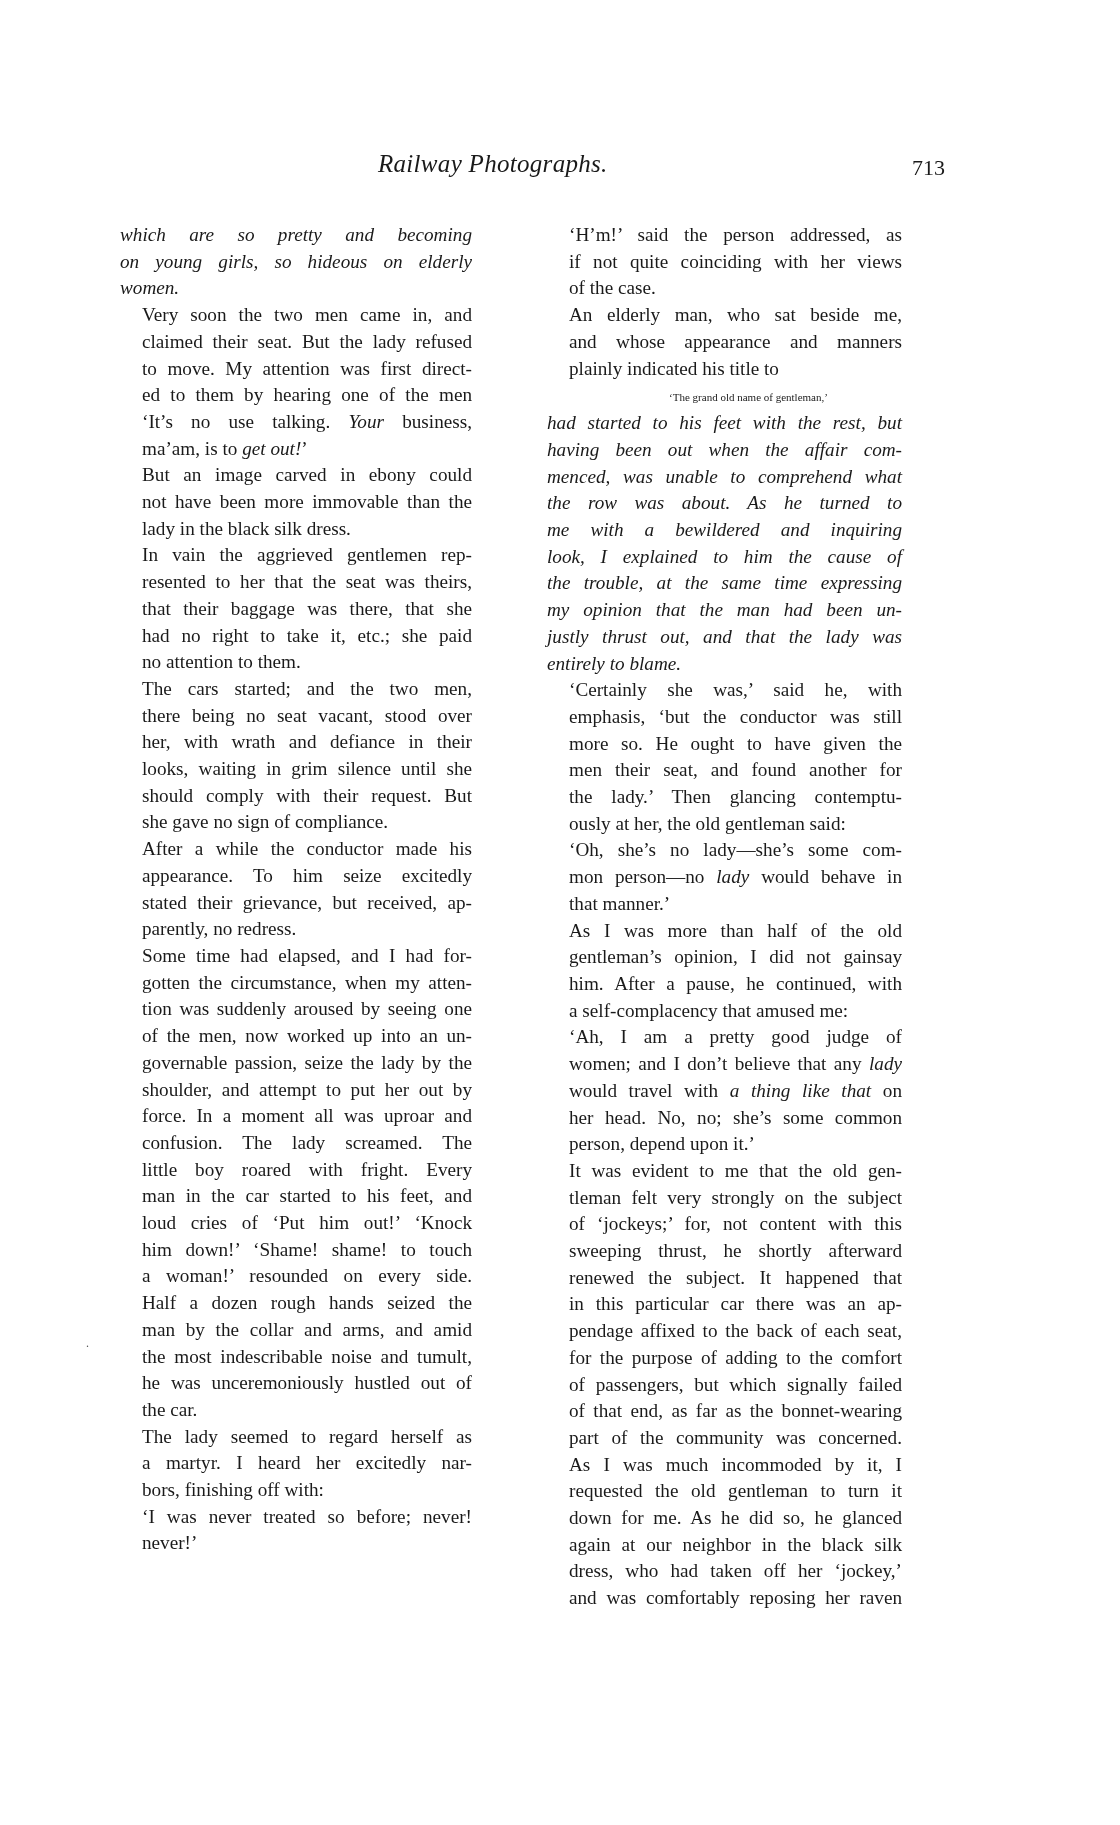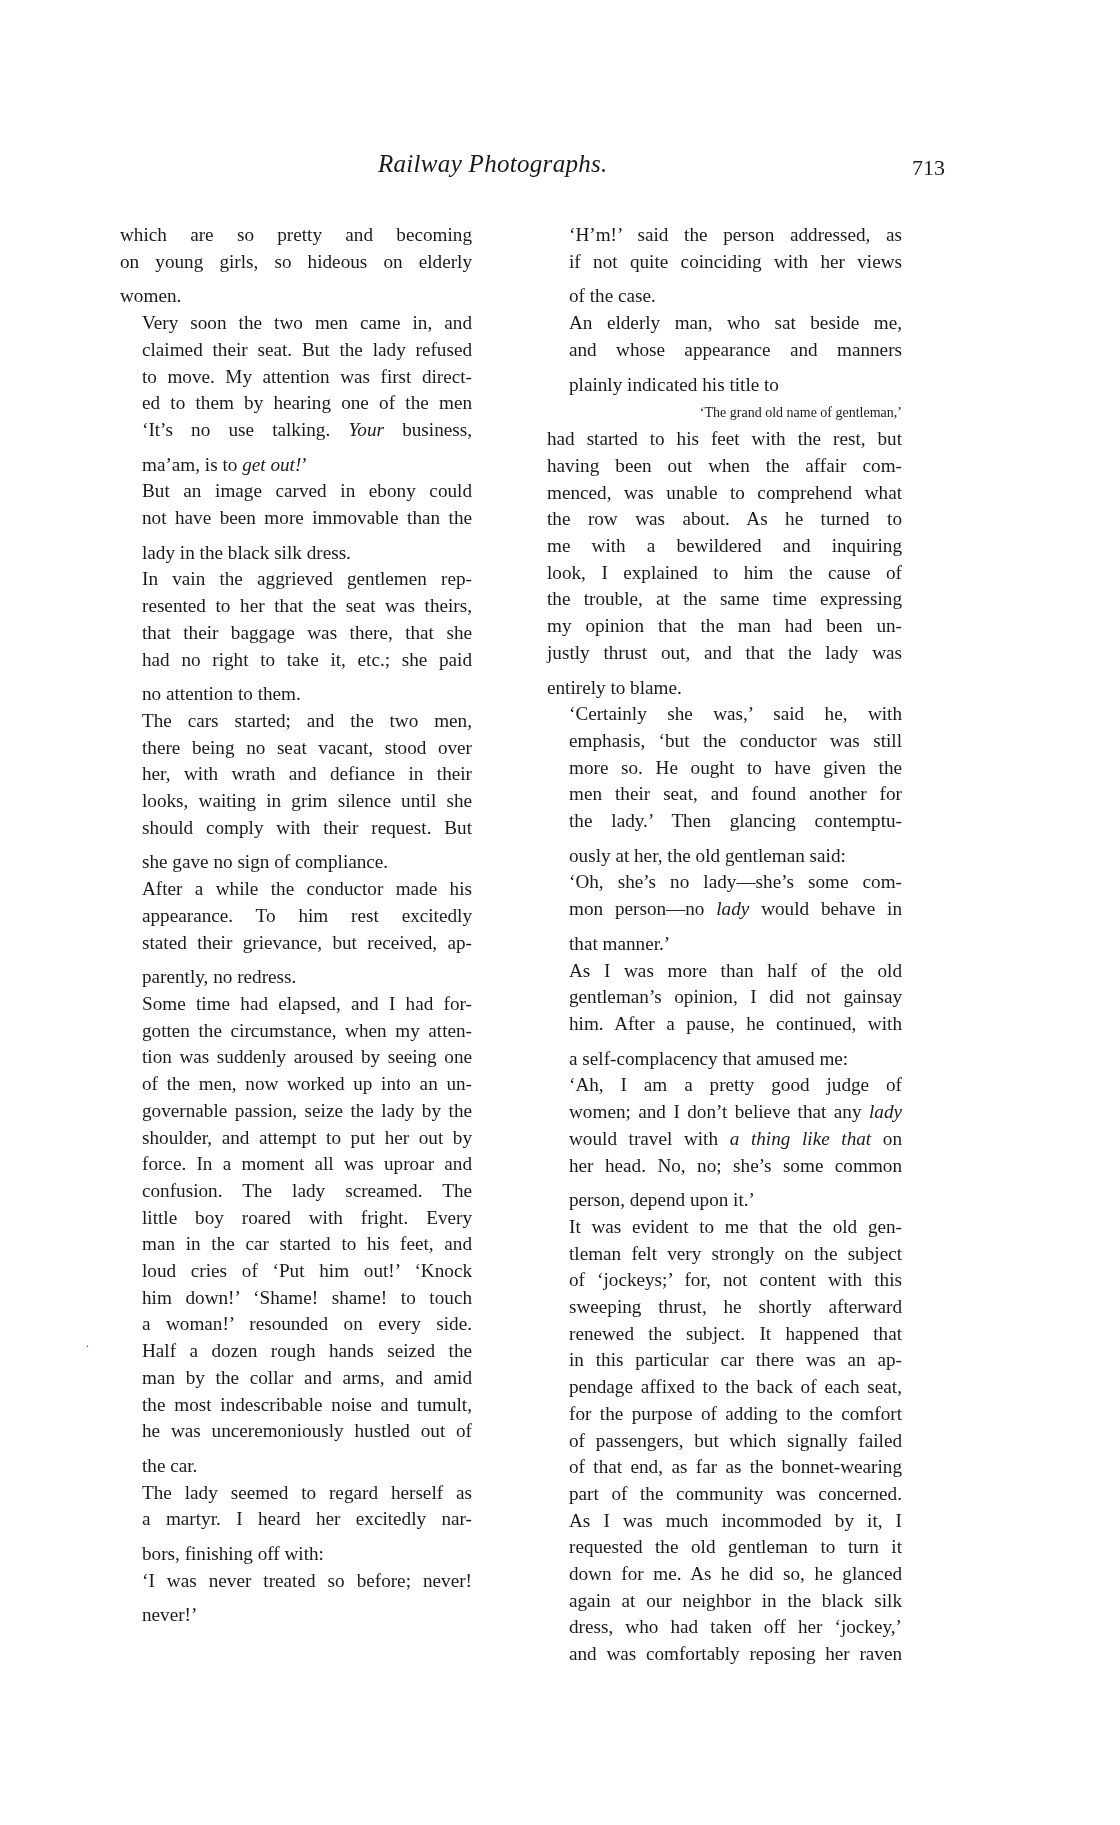--- a/index.html
+++ b/index.html
@@ -5,25 +5,25 @@
   html, body { margin: 0; padding: 0; background: #ffffff; }
   body { width: 1120px; height: 1825px; position: relative; overflow: hidden;
          font-family: "Liberation Serif", "DejaVu Serif", serif; color: #1a1a1a; }
   .header { position: absolute; top: 150px; left: 0; width: 1024px; height: 40px; }
   .running-title { position: absolute; left: 378px; top: 0; font-size: 25px; font-style: italic; letter-spacing: 0.3px; }
   .page-number { position: absolute; left: 912px; top: 5px; font-size: 22px; }
   .col { position: absolute; top: 222px; width: 352px; font-size: 19.2px; line-height: 26.7px; text-align: justify; }
   .col.left { left: 120px; }
   .col.right { left: 547px; width: 355px; }
   .col p { margin: 0; text-indent: 22px; }
-  .col p.noindent { text-indent: 0; }
-  .col p.quote { font-size: 14px; text-indent: 0; padding-left: 48px; text-align: right; margin: 2px 0 0 0; line-height: 26px; }
+  .col p.noindent { text-indent: 0; font-style: italic; }
+  .col p.quote { font-size: 11px; text-indent: 0; padding-left: 48px; text-align: center; margin: 2px 0 0 0; line-height: 26px; }
   .col p.heavy { font-weight: normal; }
   .line { display: block; text-align: justify; text-align-last: justify; }
-  .line.last { text-align-last: left; margin-top: 8px; }
+  .line.last { text-align-last: left; }
   em { font-style: italic; }
   .mark { position: absolute; font-size: 12px; color: #555; }
 </style>
 </head>
 <body>
 
 <div class="header">
   <span class="running-title">Railway Photographs.</span>
   <span class="page-number">713</span>
 </div>
@@ -59,21 +59,21 @@
   <p>
       <span class="line">The cars started; and the two men,</span>
       <span class="line">there being no seat vacant, stood over</span>
       <span class="line">her, with wrath and defiance in their</span>
       <span class="line">looks, waiting in grim silence until she</span>
       <span class="line">should comply with their request. But</span>
       <span class="line last">she gave no sign of compliance.</span>
     </p>
   <p>
       <span class="line">After a while the conductor made his</span>
-      <span class="line">appearance. To him rest excitedly</span>
+      <span class="line">appearance. To him seize excitedly</span>
       <span class="line">stated their grievance, but received, ap-</span>
       <span class="line last">parently, no redress.</span>
     </p>
   <p>
       <span class="line">Some time had elapsed, and I had for-</span>
       <span class="line">gotten the circumstance, when my atten-</span>
       <span class="line">tion was suddenly aroused by seeing one</span>
       <span class="line">of the men, now worked up into an un-</span>
       <span class="line">governable passion, seize the lady by the</span>
       <span class="line">shoulder, and attempt to put her out by</span>

